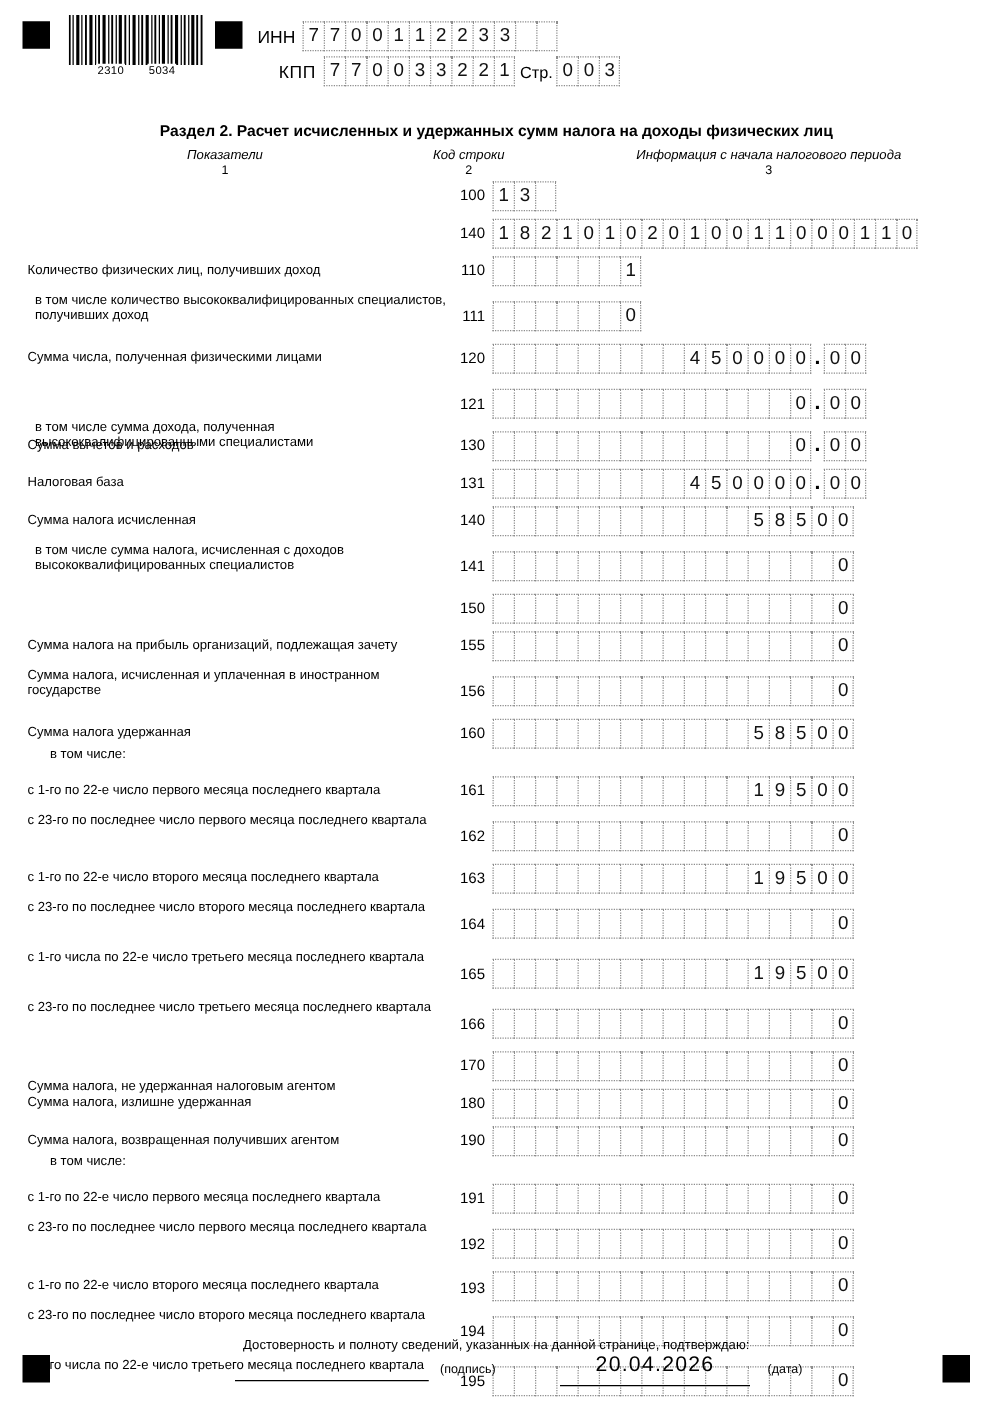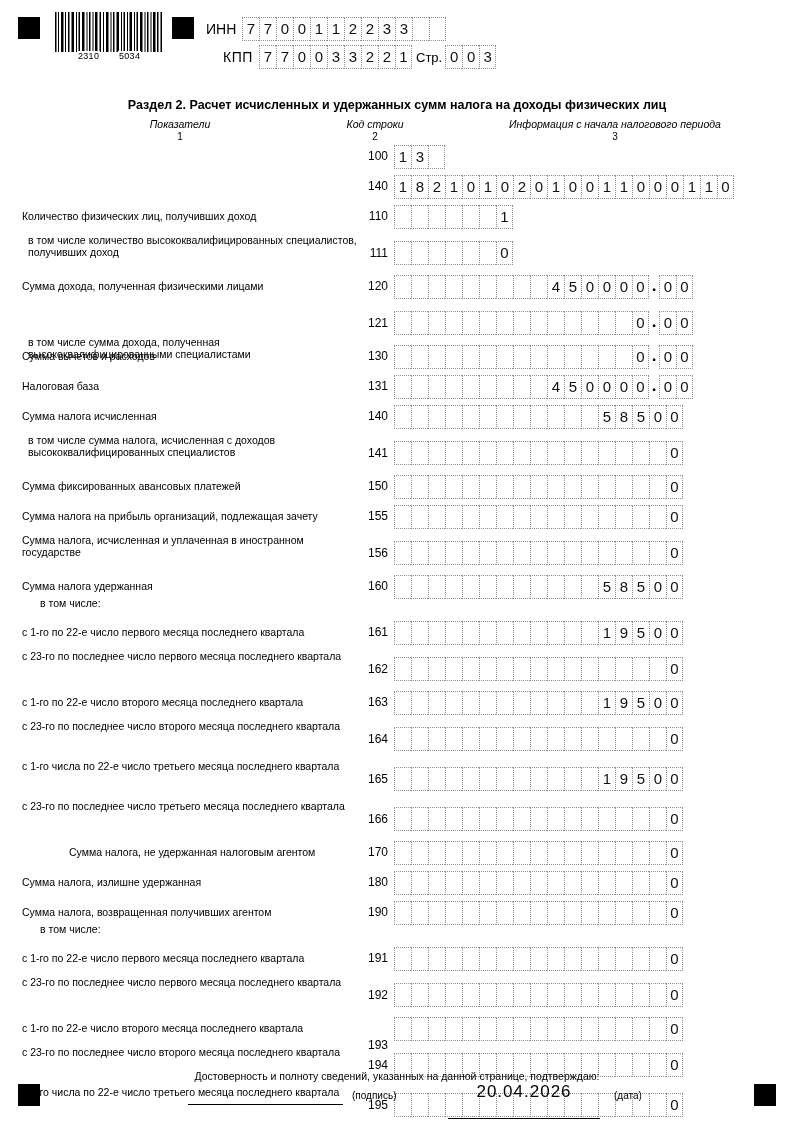--- a/index.html
+++ b/index.html
@@ -82,21 +82,21 @@
   .subnote{
     position:absolute;left:40px;font-size:10.5px;
   }
 
   
   #footer{position:absolute;left:0;top:1062px;width:794px;height:60px;}
   #footer-text{position:absolute;left:0;top:8px;width:794px;text-align:center;font-size:10.5px;}
   #sign-line{position:absolute;left:188px;top:42px;width:155px;height:0;border-bottom:1.6px solid #000;}
   #sign-cap{position:absolute;left:352px;top:28px;font-size:10px;}
   #date-val{position:absolute;left:448px;top:20px;width:152px;text-align:center;
-      font-size:17px;letter-spacing:1px;border-bottom:1.6px solid #000;padding-bottom:16px;}
+      font-size:17px;letter-spacing:1px;border-bottom:1.6px solid #000;padding-bottom:6px;}
   #date-cap{position:absolute;left:614px;top:28px;font-size:10px;}
   #corner-bl{left:18px;top:22px;position:absolute;}
   #corner-br{left:754px;top:22px;position:absolute;}
 </style>
 </head>
 <body>
 
 <div id="header">
 
   <div class="abs sq" id="corner-tl"></div>
@@ -258,21 +258,21 @@
           <span class="cell"></span>
           <span class="cell"></span>
           <span class="cell"></span>
           <span class="cell"></span>
           <span class="cell"></span>
           <span class="cell"></span>
           <span class="cell">0</span>
         </span></div>
     </div>
     <div class="trow" style="height: 30px; top: 130px; position: absolute;">
-      <div class="label" style="top: 7px;">Сумма дохода, полученная физическими лицами</div>
+      <div class="label" style="top: 7px;">Сумма числа, полученная физическими лицами</div>
       <div class="code" style="top: 6px;">120</div>
       <div class="valwrap" style="top: 2px;"><span class="cells">
           <span class="cell"></span>
           <span class="cell"></span>
           <span class="cell"></span>
           <span class="cell"></span>
           <span class="cell"></span>
           <span class="cell"></span>
           <span class="cell"></span>
           <span class="cell"></span>
@@ -400,21 +400,20 @@
           <span class="cell"></span>
           <span class="cell"></span>
           <span class="cell"></span>
           <span class="cell"></span>
           <span class="cell"></span>
           <span class="cell"></span>
           <span class="cell">0</span>
         </span></div>
     </div>
     <div class="trow" style="height: 30px; top: 330px; position: absolute;">
-      <div class="label" style="top: 7px;">Сумма фиксированных авансовых платежей</div>
       <div class="code" style="top: 6px;">150</div>
       <div class="valwrap" style="top: 2px;"><span class="cells">
           <span class="cell"></span>
           <span class="cell"></span>
           <span class="cell"></span>
           <span class="cell"></span>
           <span class="cell"></span>
           <span class="cell"></span>
           <span class="cell"></span>
           <span class="cell"></span>
@@ -631,21 +630,21 @@
           <span class="cell"></span>
           <span class="cell"></span>
           <span class="cell"></span>
           <span class="cell"></span>
           <span class="cell"></span>
           <span class="cell"></span>
           <span class="cell">0</span>
         </span></div>
     </div>
     <div class="trow" style="height: 30px; top: 696px; position: absolute;">
-      <div class="label" style="top: 7px; margin-left: 47px;">Сумма налога, не удержанная налоговым агентом</div>
+      <div class="label" style="top: 24px;">Сумма налога, не удержанная налоговым агентом</div>
       <div class="code" style="top: 6px;">170</div>
       <div class="valwrap" style="top: 2px;"><span class="cells">
           <span class="cell"></span>
           <span class="cell"></span>
           <span class="cell"></span>
           <span class="cell"></span>
           <span class="cell"></span>
           <span class="cell"></span>
           <span class="cell"></span>
           <span class="cell"></span>
@@ -748,21 +747,21 @@
           <span class="cell"></span>
           <span class="cell"></span>
           <span class="cell"></span>
           <span class="cell"></span>
           <span class="cell"></span>
           <span class="cell">0</span>
         </span></div>
     </div>
     <div class="trow" style="height: 30px; top: 872px; position: absolute;">
       <div class="label" style="top: 7px;">с 1-го по 22-е число второго месяца последнего квартала</div>
-      <div class="code" style="top: 23px;">193</div>
+      <div class="code" style="top: 8px;">193</div>
       <div class="valwrap" style="top: 2px;"><span class="cells">
           <span class="cell"></span>
           <span class="cell"></span>
           <span class="cell"></span>
           <span class="cell"></span>
           <span class="cell"></span>
           <span class="cell"></span>
           <span class="cell"></span>
           <span class="cell"></span>
           <span class="cell"></span>

